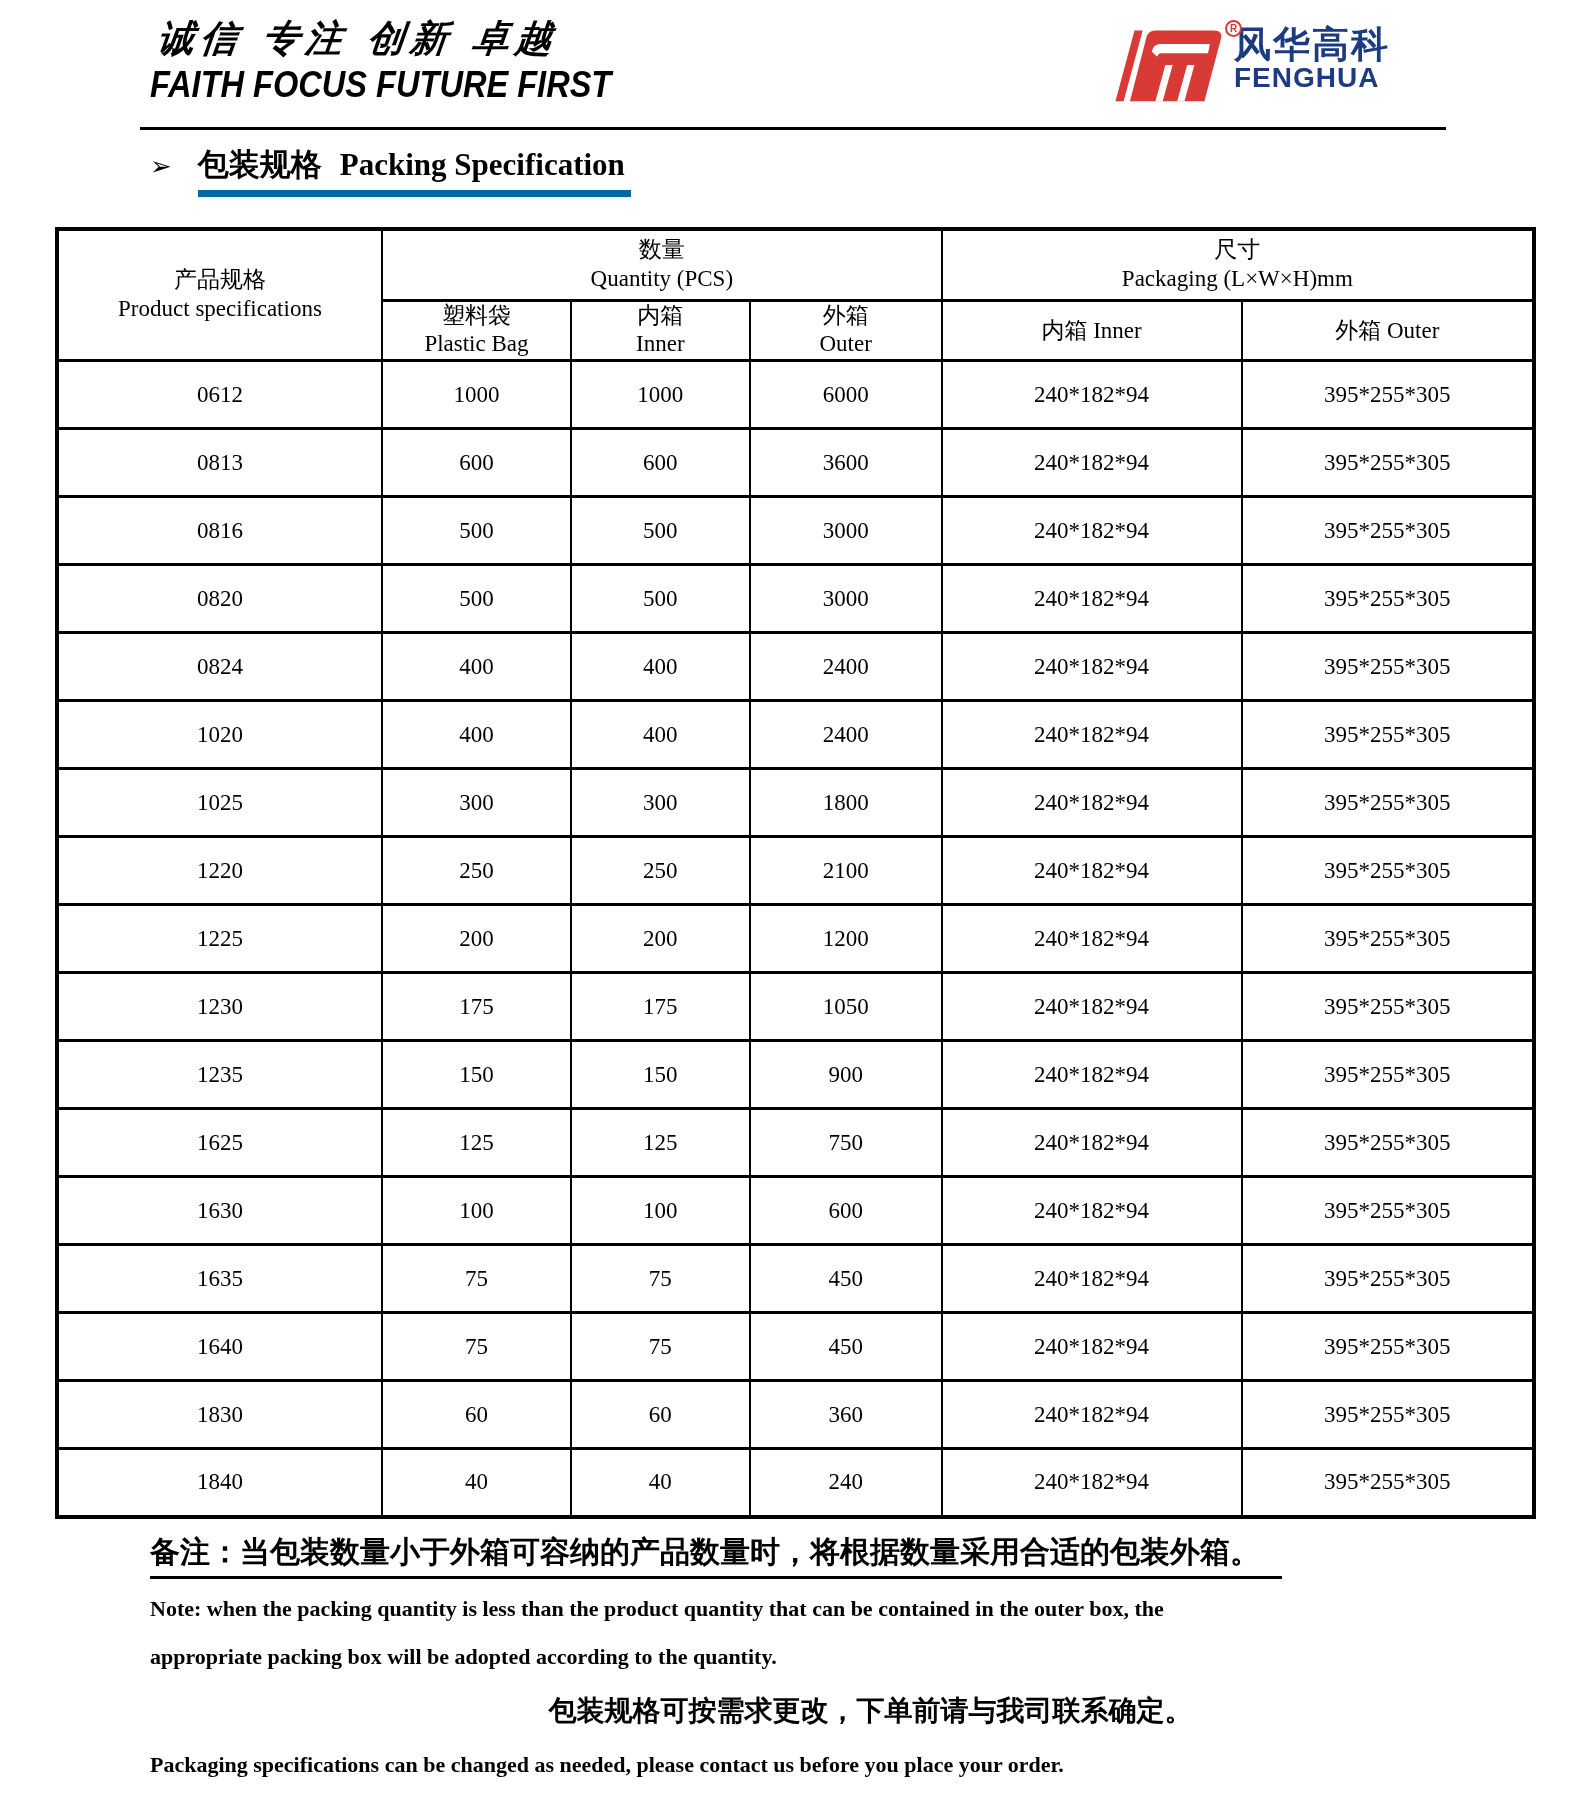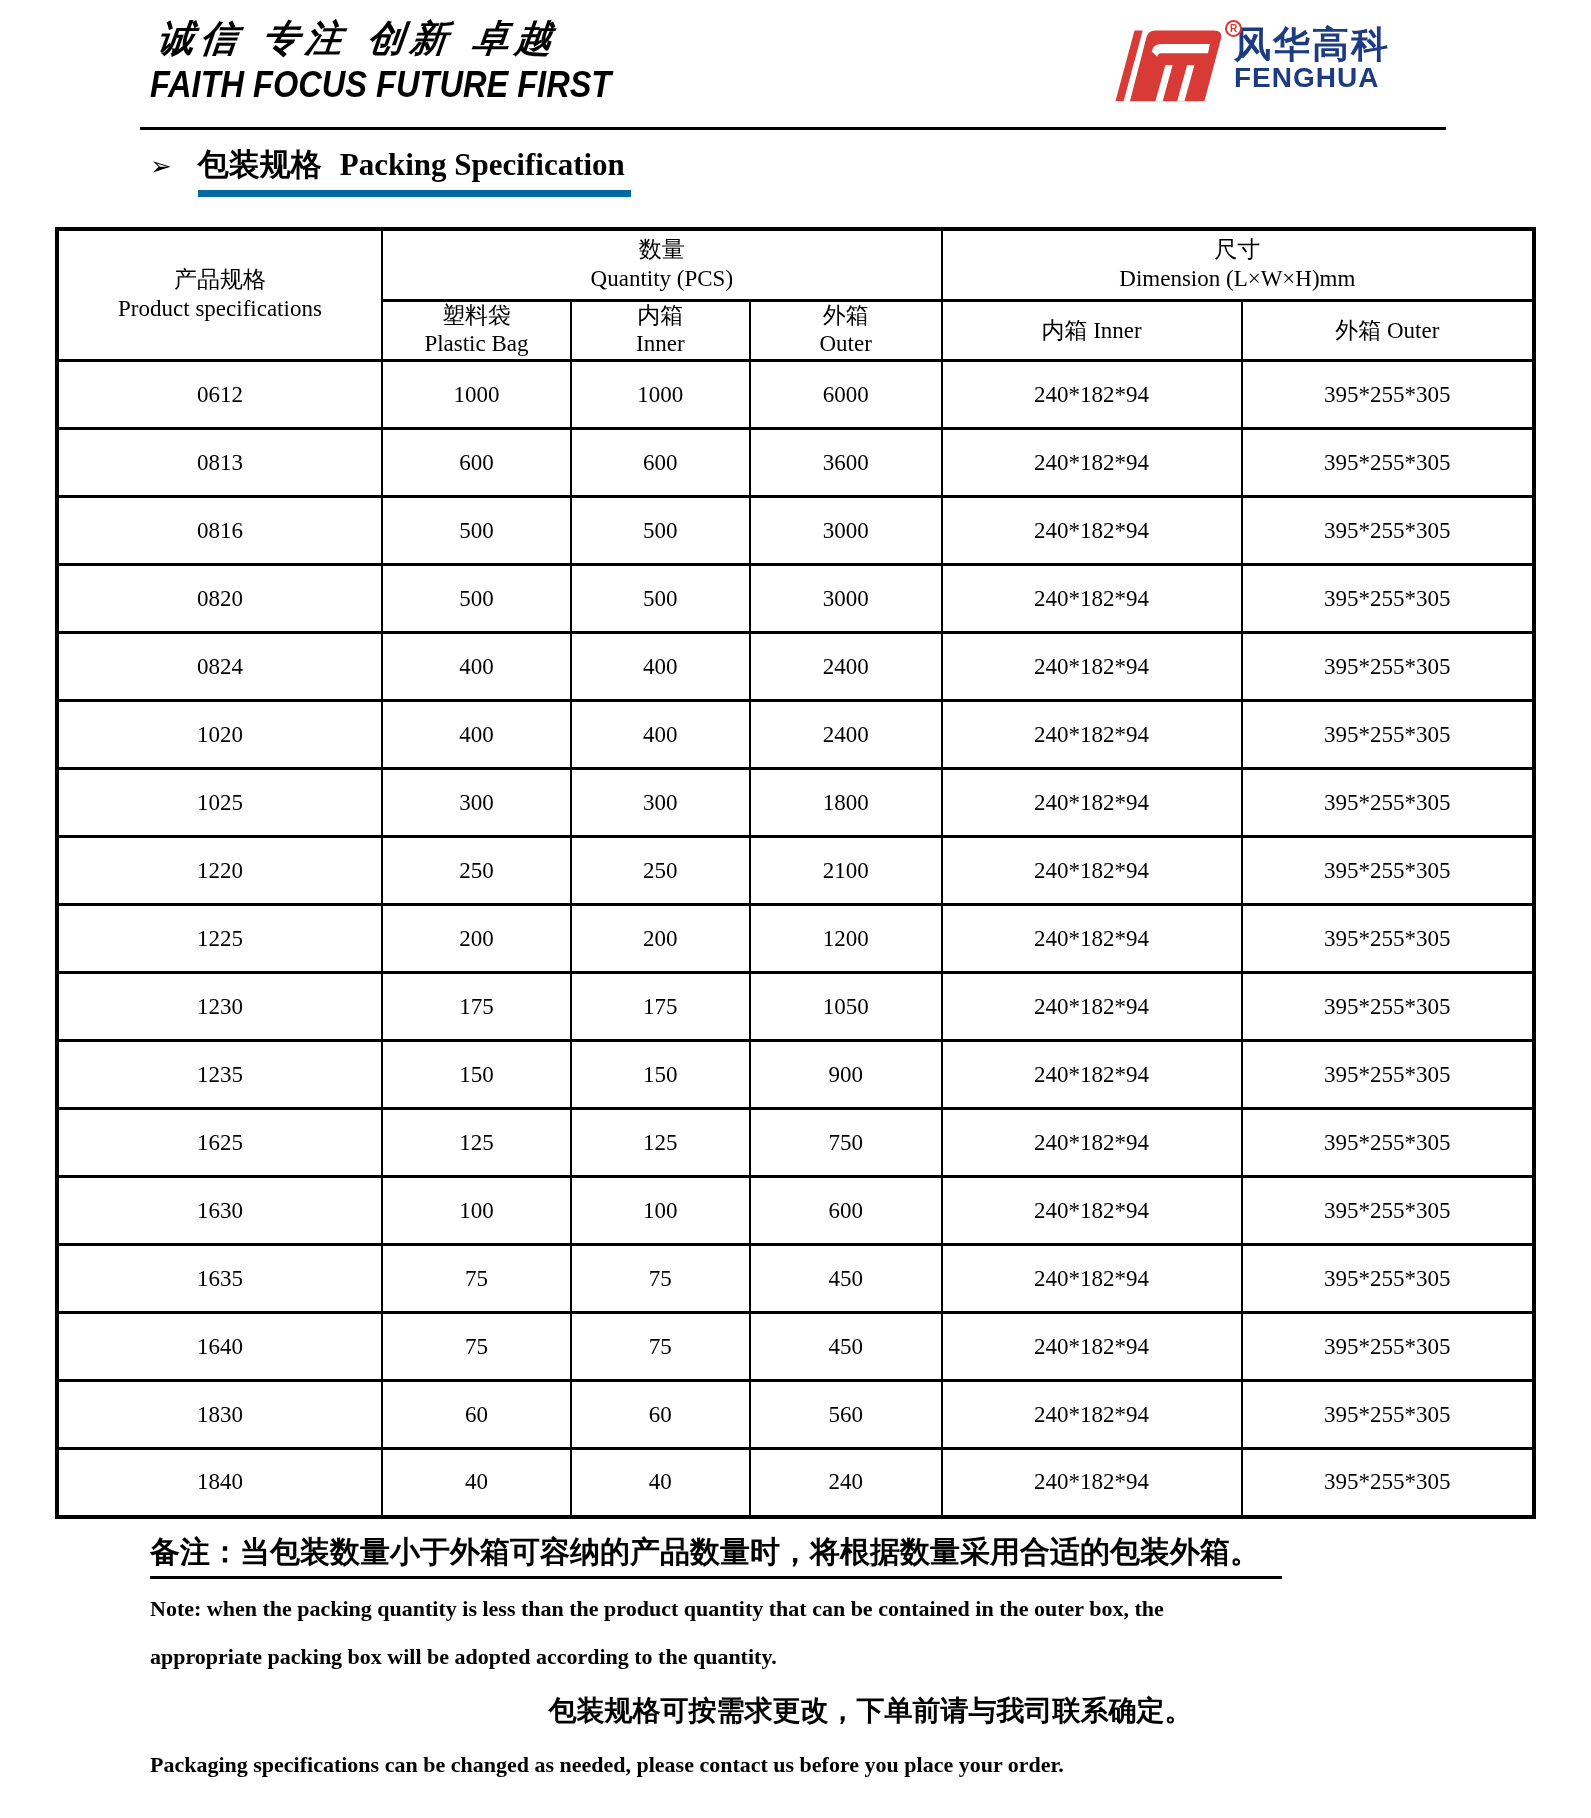--- a/index.html
+++ b/index.html
@@ -153,21 +153,21 @@
       <th rowspan="2">
         <span class="cell-line">产品规格</span>
         <span class="cell-line">Product specifications</span>
       </th>
       <th colspan="3">
         <span class="cell-line">数量</span>
         <span class="cell-line">Quantity (PCS)</span>
       </th>
       <th colspan="2">
         <span class="cell-line">尺寸</span>
-        <span class="cell-line">Dimension (L×W×H)mm</span>
+        <span class="cell-line">Packaging (L×W×H)mm</span>
       </th>
     </tr>
     <tr class="hrow2">
       <th>
         <span class="cell-line">塑料袋</span>
         <span class="cell-line">Plastic Bag</span>
       </th>
       <th>
         <span class="cell-line">内箱</span>
         <span class="cell-line">Inner</span>
@@ -313,21 +313,21 @@
     <td>75</td>
     <td>450</td>
     <td>240*182*94</td>
     <td>395*255*305</td>
   </tr>
 
   <tr>
     <td>1830</td>
     <td>60</td>
     <td>60</td>
-    <td>560</td>
+    <td>360</td>
     <td>240*182*94</td>
     <td>395*255*305</td>
   </tr>
 
   <tr>
     <td>1840</td>
     <td>40</td>
     <td>40</td>
     <td>240</td>
     <td>240*182*94</td>

